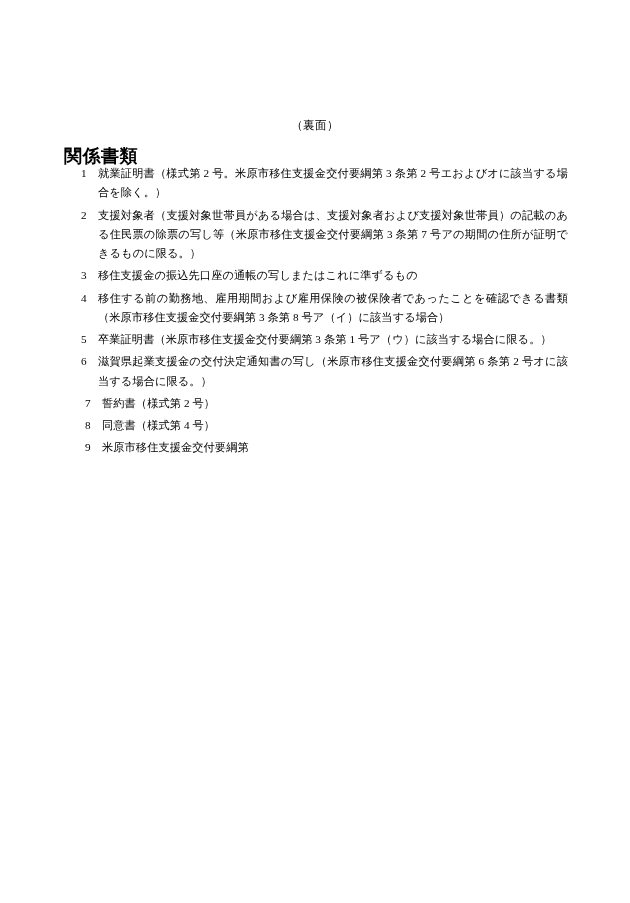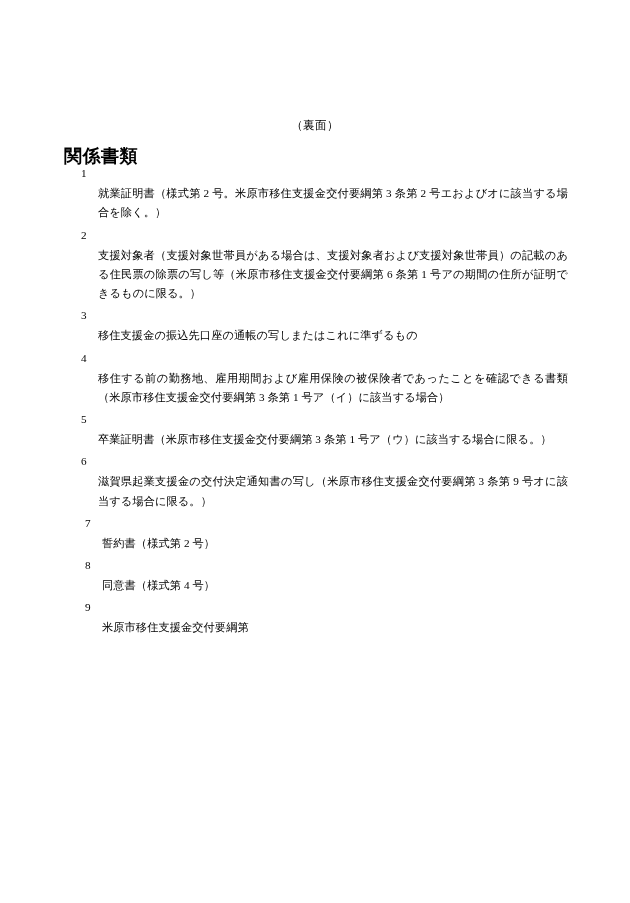--- a/index.html
+++ b/index.html
@@ -56,21 +56,20 @@
     width: 30px;
     flex: 0 0 30px;
     text-align: left;
     padding-left: 13px;
     box-sizing: border-box;
   }
   .item .body {
     flex: 1 1 auto;
     text-align: justify;
     text-justify: inter-ideograph;
-    margin-top: 20px;
   }
   .item.indent .num {
     padding-left: 17px;
   }
   .item.indent .body {
     padding-left: 4px;
   }
 </style>
 </head>
 <body>
@@ -83,41 +82,41 @@
 
   <div class="list">
 
     <div class="item">
       <div class="num">1</div>
       <div class="body">就業証明書（様式第 2 号。米原市移住支援金交付要綱第 3 条第 2 号エおよびオに該当する場合を除く。）</div>
     </div>
 
     <div class="item">
       <div class="num">2</div>
-      <div class="body">支援対象者（支援対象世帯員がある場合は、支援対象者および支援対象世帯員）の記載のある住民票の除票の写し等（米原市移住支援金交付要綱第 6 条第 1 号アの期間の住所が証明できるものに限る。）</div>
+      <div class="body">支援対象者（支援対象世帯員がある場合は、支援対象者および支援対象世帯員）の記載のある住民票の除票の写し等（米原市移住支援金交付要綱第 3 条第 7 号アの期間の住所が証明できるものに限る。）</div>
     </div>
 
     <div class="item">
       <div class="num">3</div>
       <div class="body">移住支援金の振込先口座の通帳の写しまたはこれに準ずるもの</div>
     </div>
 
     <div class="item">
       <div class="num">4</div>
-      <div class="body">移住する前の勤務地、雇用期間および雇用保険の被保険者であったことを確認できる書類（米原市移住支援金交付要綱第 3 条第 1 号ア（イ）に該当する場合）</div>
+      <div class="body">移住する前の勤務地、雇用期間および雇用保険の被保険者であったことを確認できる書類（米原市移住支援金交付要綱第 3 条第 8 号ア（イ）に該当する場合）</div>
     </div>
 
     <div class="item">
       <div class="num">5</div>
       <div class="body">卒業証明書（米原市移住支援金交付要綱第 3 条第 1 号ア（ウ）に該当する場合に限る。）</div>
     </div>
 
     <div class="item">
       <div class="num">6</div>
-      <div class="body">滋賀県起業支援金の交付決定通知書の写し（米原市移住支援金交付要綱第 3 条第 9 号オに該当する場合に限る。）</div>
+      <div class="body">滋賀県起業支援金の交付決定通知書の写し（米原市移住支援金交付要綱第 6 条第 2 号オに該当する場合に限る。）</div>
     </div>
 
     <div class="item indent">
       <div class="num">7</div>
       <div class="body">誓約書（様式第 2 号）</div>
     </div>
 
     <div class="item indent">
       <div class="num">8</div>
       <div class="body">同意書（様式第 4 号）</div>

